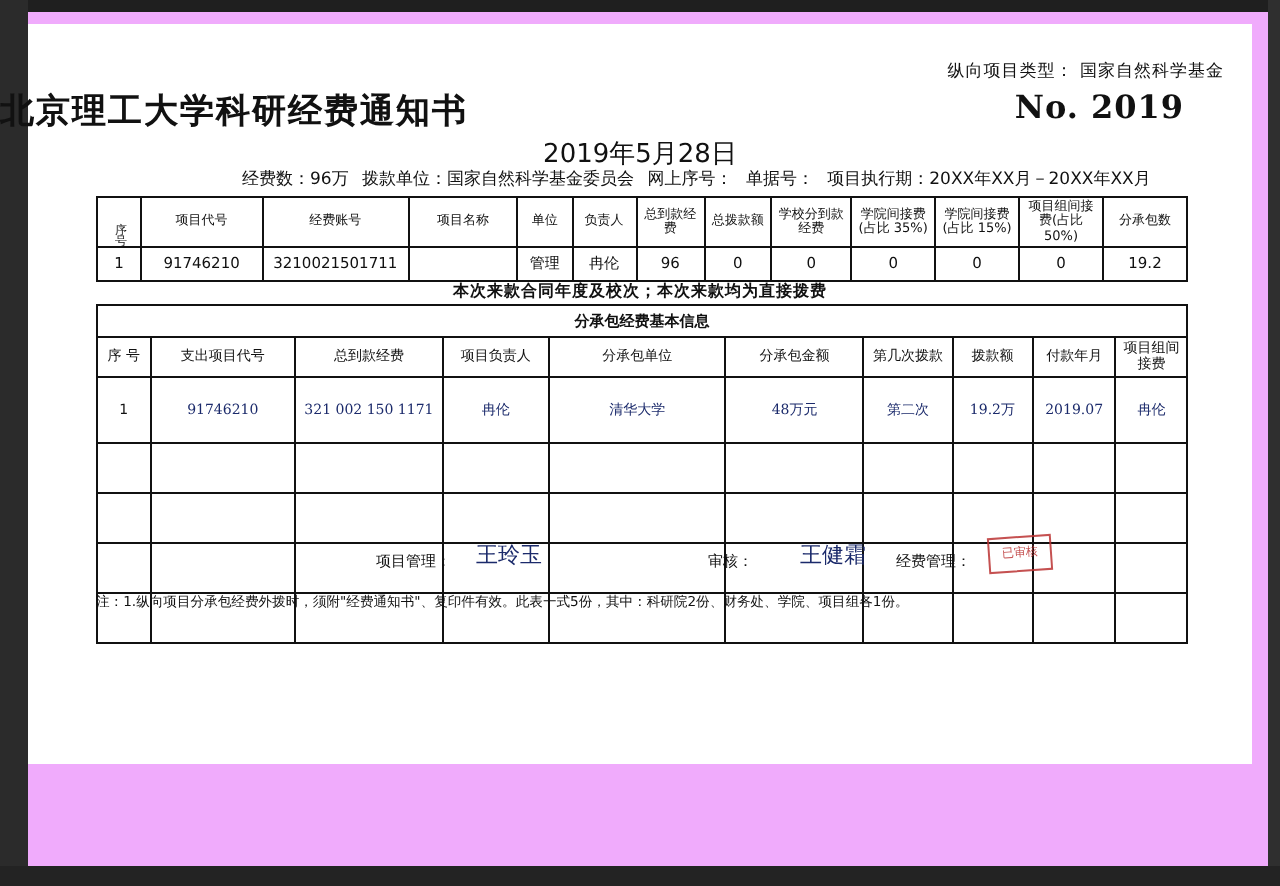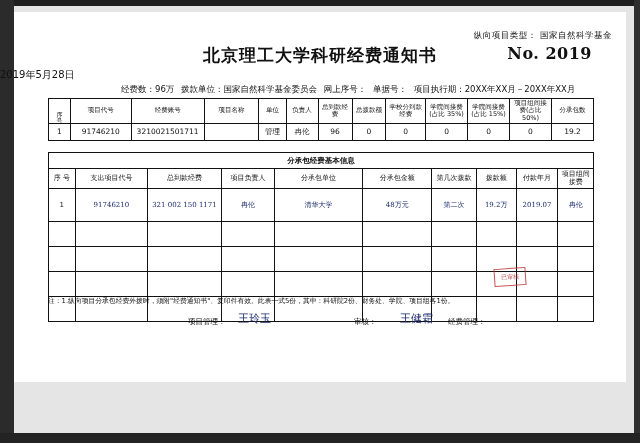--- a/index.html
+++ b/index.html
@@ -3,49 +3,49 @@
 <meta charset="utf-8">
 <style>
   html,body{margin:0;padding:0;}
   body{
     width:640px;height:443px;background:#ffffff;
     font-family:"DejaVu Sans","Liberation Sans",sans-serif;
     color:#111;overflow:hidden;position:relative;
   }
   .scan{
     position:absolute;left:0;top:0;width:640px;height:443px;
-    background:#e5e5e5;
+    background:#f0abfc;
   }
   
   .paper{
     position:absolute;left:14px;top:12px;width:612px;height:370px;
     background:#ffffff;
     box-shadow:0 0 0 0 #fff;
   }
   .dark-edge-l{position:absolute;left:0;top:0;width:14px;height:443px;background:#2b2b2b;}
   .dark-edge-r{position:absolute;right:0;top:0;width:6px;height:443px;background:#2f2f2f;}
   .dark-edge-b{position:absolute;left:0;bottom:0;width:640px;height:10px;background:#232323;}
   .dark-edge-t{position:absolute;left:0;top:0;width:640px;height:6px;background:#1f1f1f;}
 
   .hdr-right{
     position:absolute;right:28px;top:30px;font-size:8.5px;letter-spacing:.5px;
     white-space:nowrap;
   }
   .title{
-    position:absolute;left:0;right:0;top:44px;text-align:center;
+    position:absolute;left:0;right:0;top:44px;
     font-family:Liberation Serif, serif;
     font-size:17px;font-weight:bold;letter-spacing:1px;
   }
   .title-no{
     position:absolute;right:48px;top:44px;
     font-family:"DejaVu Serif","Liberation Serif",serif;
     font-size:16px;font-weight:bold;letter-spacing:.5px;
   }
   .date{
-    position:absolute;left:0;right:0;top:68px;font-size:10px;
+    position:absolute;left:0;right:0;top:68px;text-align:center;font-size:13px;
   }
   .meta{
     position:absolute;left:88px;top:84px;font-size:8.5px;white-space:nowrap;margin-left:33px;
   }
   .meta span{margin-right:4px;}
 
   table{border-collapse:collapse;}
   .t1{position:absolute;left:48px;top:98px;width:546px;}
   .t1 td,.t1 th{border:1px solid #111;font-size:6.5px;text-align:center;vertical-align:middle;padding:1px 1px;line-height:1.15;}
   .t1 .hrow td{height:22px;}
@@ -60,21 +60,20 @@
   .t2 .hrow td{height:15px;}
   .t2 .drow td{height:30px;}
   .t2 .blank td{height:22px;}
   .hand{
     font-family:"DejaVu Serif","Liberation Serif",serif;
     font-size:10px;color:#1b2a6b;
   }
   .sig-row{
     position:absolute;left:48px;top:268px;width:498px;height:28px;
     font-size:7.5px;
-    margin-top:41px;
   }
   .sig-row .lbl{position:absolute;font-size:7.5px;}
   .sig-row .val{position:absolute;font-family:"DejaVu Serif","Liberation Serif",serif;font-size:11px;color:#1b2a6b;}
   .stamp{
     position:absolute;left:494px;top:268px;width:30px;height:16px;
     border:1px solid #b33; color:#b33;font-size:6px;line-height:16px;text-align:center;
     transform:rotate(-4deg);opacity:.85;
   }
   .notes{
     position:absolute;left:48px;top:296px;width:556px;font-size:6.8px;line-height:1.5;
@@ -140,20 +139,21 @@
       <td>0</td>
       <td>0</td>
       <td>0</td>
       <td>0</td>
       <td>0</td>
       <td>19.2</td>
     </tr>
   </tbody>
     </table>
 
+  <div class="mid-note">本次来款合同年度及校次；本次来款均为直接拨费</div>
 
   <table class="t2">
     <tbody>
         <tr class="band">
       <td colspan="10">分承包经费基本信息</td>
     </tr>
     <tr class="hrow">
       <td style="width:26px">序
 号</td>
       <td style="width:74px">支出项目代号</td>

